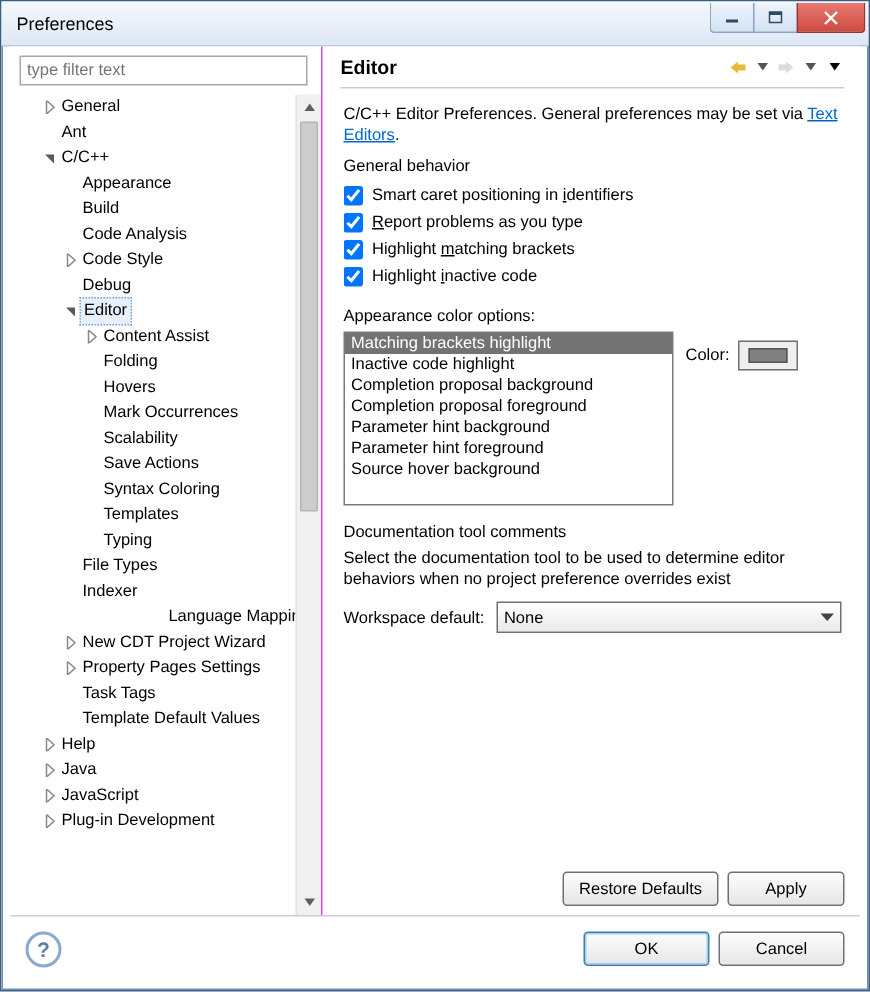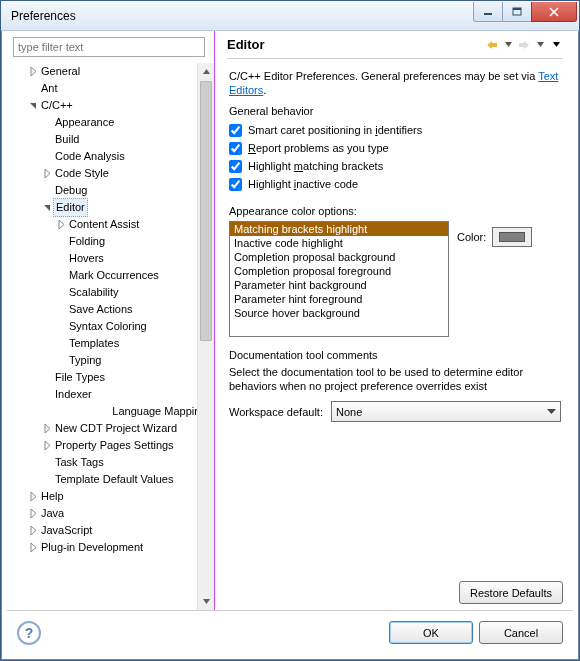--- a/index.html
+++ b/index.html
@@ -39,21 +39,21 @@
   
   .group { margin:2px 2px 10px 2px;}
   .group-title { margin-bottom:4px;}
   .chk { display:flex; align-items:center; gap:6px; height:18px;}
   .chk input { width:13px; height:13px; margin:0;}
   .chk .u { text-decoration:underline;}
   
   .colorrow { display:flex; gap:8px; align-items:flex-start;}
   .listbox { border:1px solid #7a7a7a; width:220px; height:116px; overflow:hidden; font-size:11px;}
   .listbox .item { padding:0px 4px; height:14px; line-height:14px; white-space:nowrap;}
-  .listbox .item.sel { background:#a16207; color:#fff;}
+  .listbox .item.sel { background:#737373; color:#fff;}
   .colorlabel { display:flex; align-items:center; gap:6px; margin-top:6px;}
   .swatch { width:40px; height:20px; border:1px solid #707070; background:#efefef; display:flex; align-items:center; justify-content:center;}
   .swatch-inner { width:26px; height:10px; background:#808080; border:1px solid #555;}
   
   .doc-desc { margin:4px 0 8px 0; line-height:14px;}
   .selrow { display:flex; align-items:center; gap:8px;}
   .dropdown { flex:1; height:21px; border:1px solid #707070; background:linear-gradient(#fff,#e9e9e9); display:flex; align-items:center; padding:0 4px; justify-content:space-between;}
   
   .btnrow { display:flex; justify-content:flex-end; gap:6px; margin-top:auto; padding:6px 0 6px 0;}
   .btn { min-width:78px; height:23px; border:1px solid #707070; background:linear-gradient(#fdfdfd,#e6e6e6); font-size:11px; border-radius:3px; padding:0 10px; cursor:default;}
@@ -362,20 +362,21 @@
               <span>None</span>
               <svg width="9" height="9">
                   <path d="M0 2 L9 2 L4.5 7 Z" fill="#444"></path>
                 </svg>
             </div>
           </div>
         </div>
 
         <div class="btnrow">
           <button class="btn wide">Restore Defaults</button>
+          <button class="btn">Apply</button>
         </div>
       </div>
     </div>
 
     <div class="footer">
       <div class="help">?</div>
       <div class="btns">
         <button class="btn primary" style="min-width:84px">OK</button>
         <button class="btn" style="min-width:84px">Cancel</button>
       </div>

